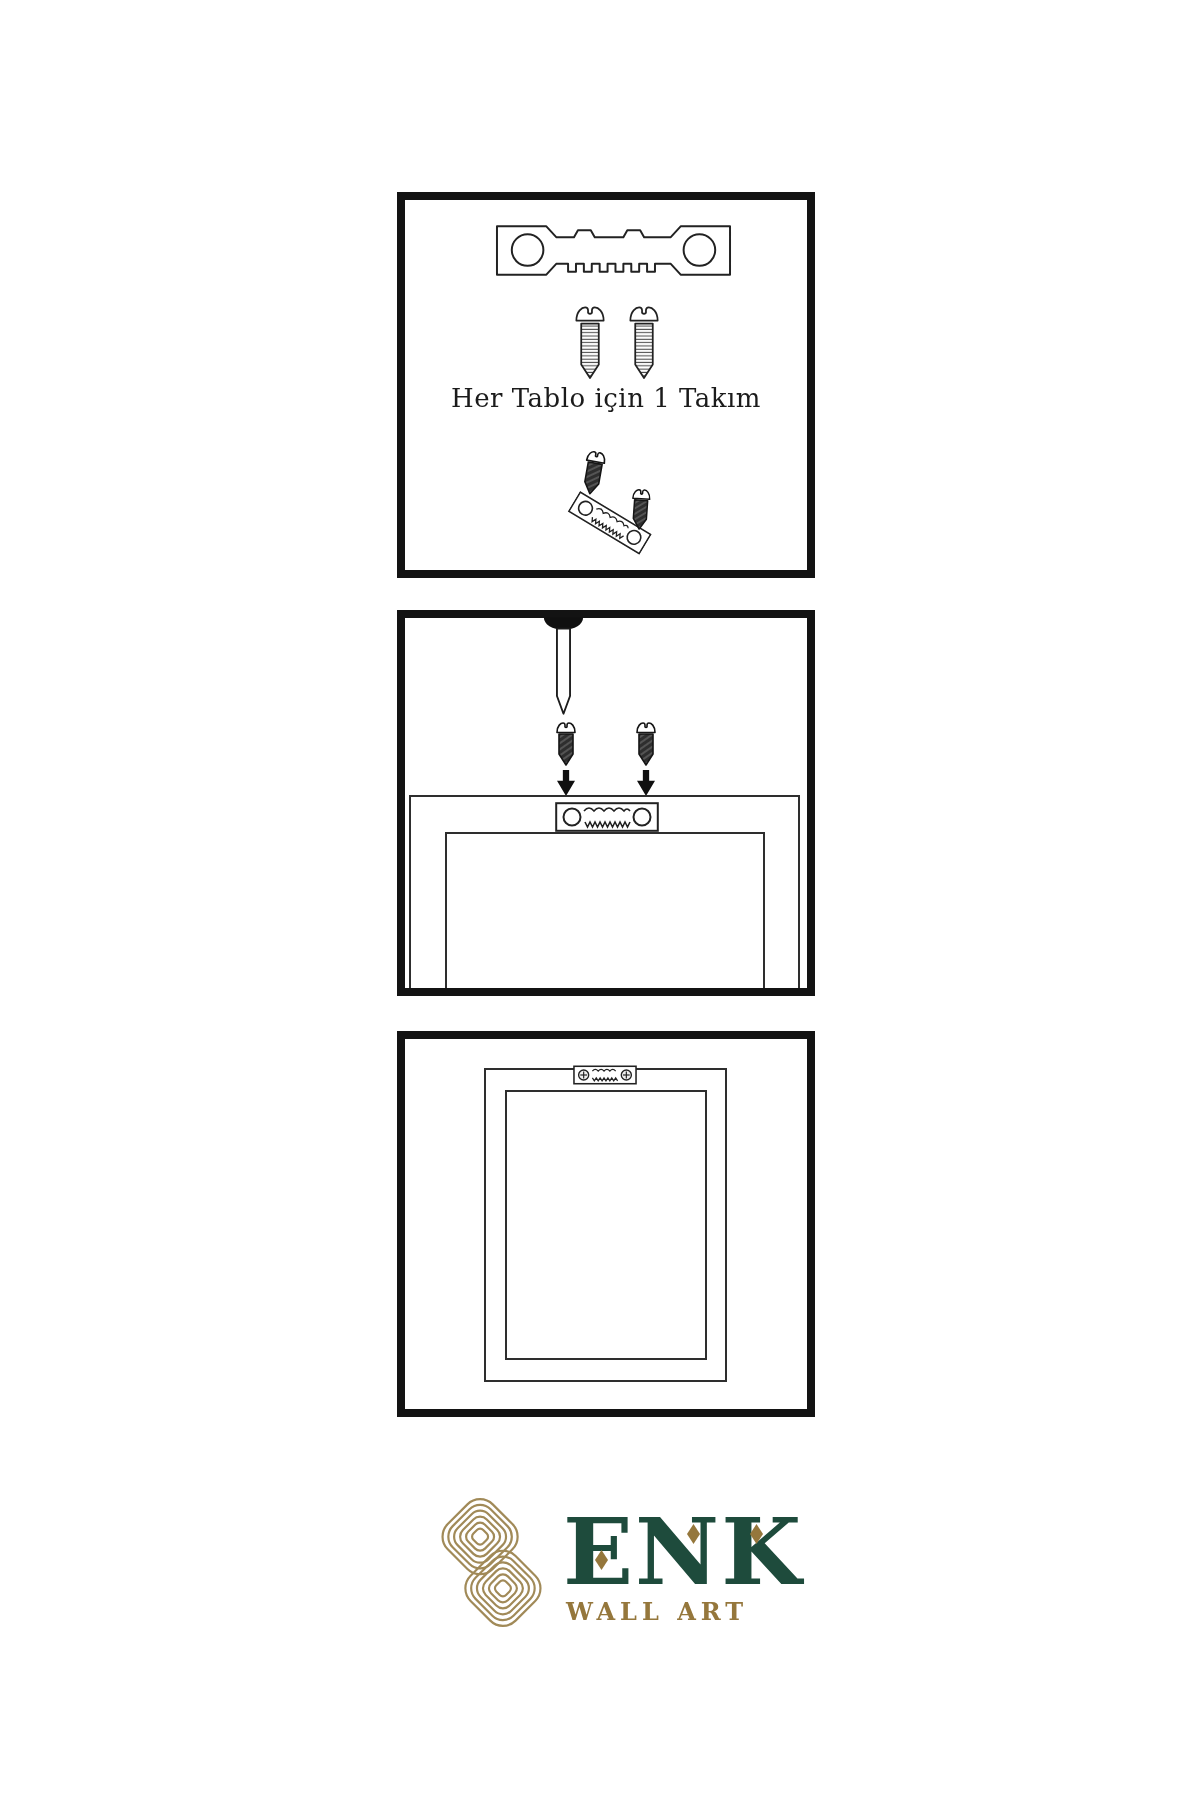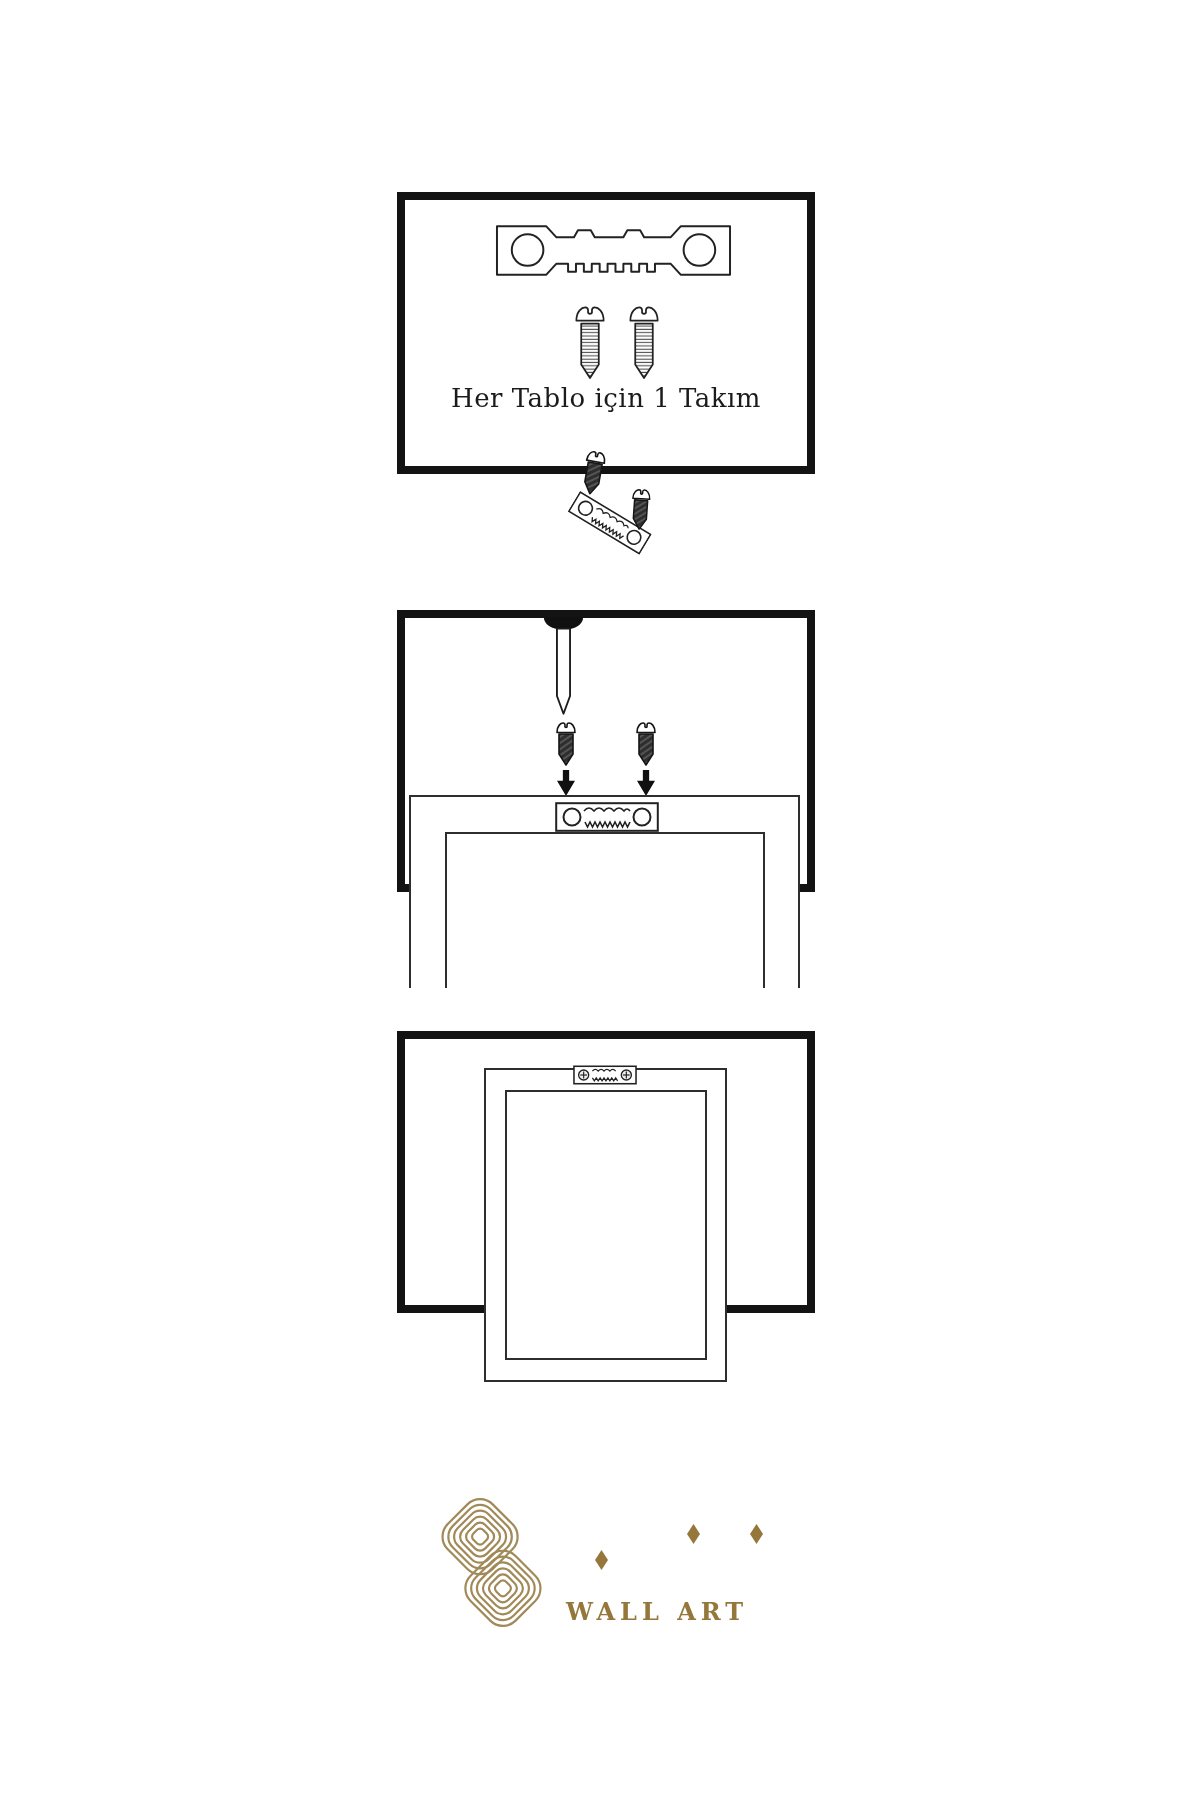--- a/index.html
+++ b/index.html
@@ -3,21 +3,21 @@
 <meta charset="utf-8">
 <style>
   * { box-sizing: border-box; margin: 0; padding: 0; }
   html, body { width: 1200px; height: 1800px; background: #fff; overflow: hidden; }
   body { position: relative; font-family: "DejaVu Serif", serif; }
 
   #canvas { position: absolute; inset: 0; background: #fff; }
 
   .panel {
     position: absolute;
-    width: 418px; height: 282px;
+    width: 418px; height: 386px;
     border: 8px solid var(--panel-border, #131313);
     background: #fff;
   }
   #panel-1 { left: 397px; top: 192px; }
   #panel-2 { left: 397px; top: 610px; }
   #panel-3 { left: 397px; top: 1031px; }
 
   .panel svg, .logo svg { display: block; position: absolute; }
 
   
@@ -227,19 +227,20 @@
           <rect x="-32" y="-32" width="64" height="64" rx="18"></rect>
           <rect x="-27" y="-27" width="54" height="54" rx="15"></rect>
           <rect x="-22" y="-22" width="44" height="44" rx="12"></rect>
           <rect x="-17" y="-17" width="34" height="34" rx="9.5"></rect>
           <rect x="-12" y="-12" width="24" height="24" rx="7"></rect>
           <rect x="-7" y="-7" width="14" height="14" rx="4.5"></rect>
         </g>
       </g>
     </svg>
 
+    <div class="brand">ENK</div>
     <span class="diamond" id="dia-1"></span>
     <span class="diamond" id="dia-2"></span>
     <span class="diamond" id="dia-3"></span>
     <div class="subtitle">WALL ART</div>
   </footer>
 
 </div>
 
 </body></html>

